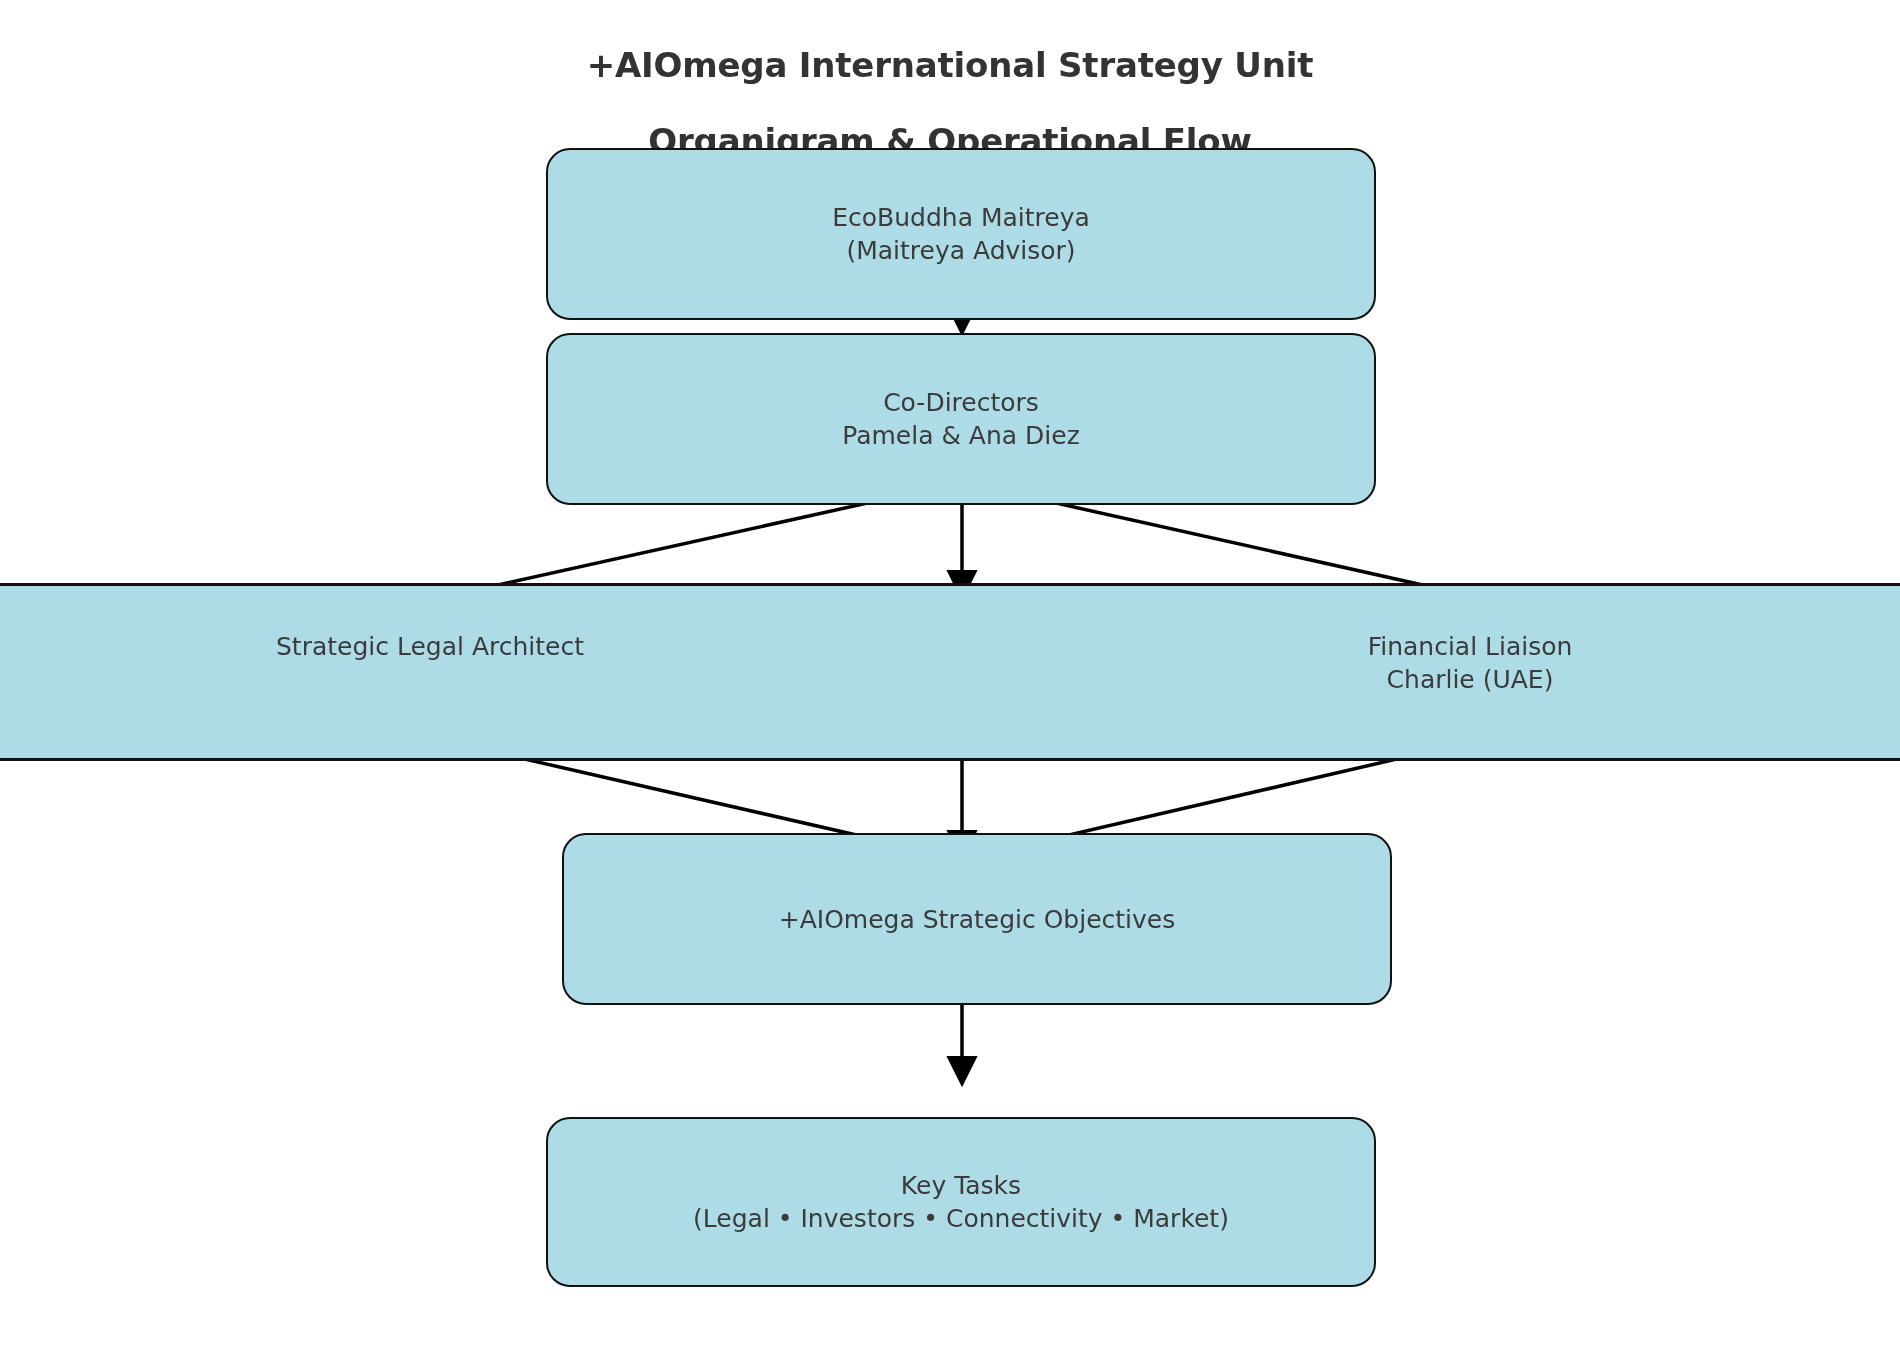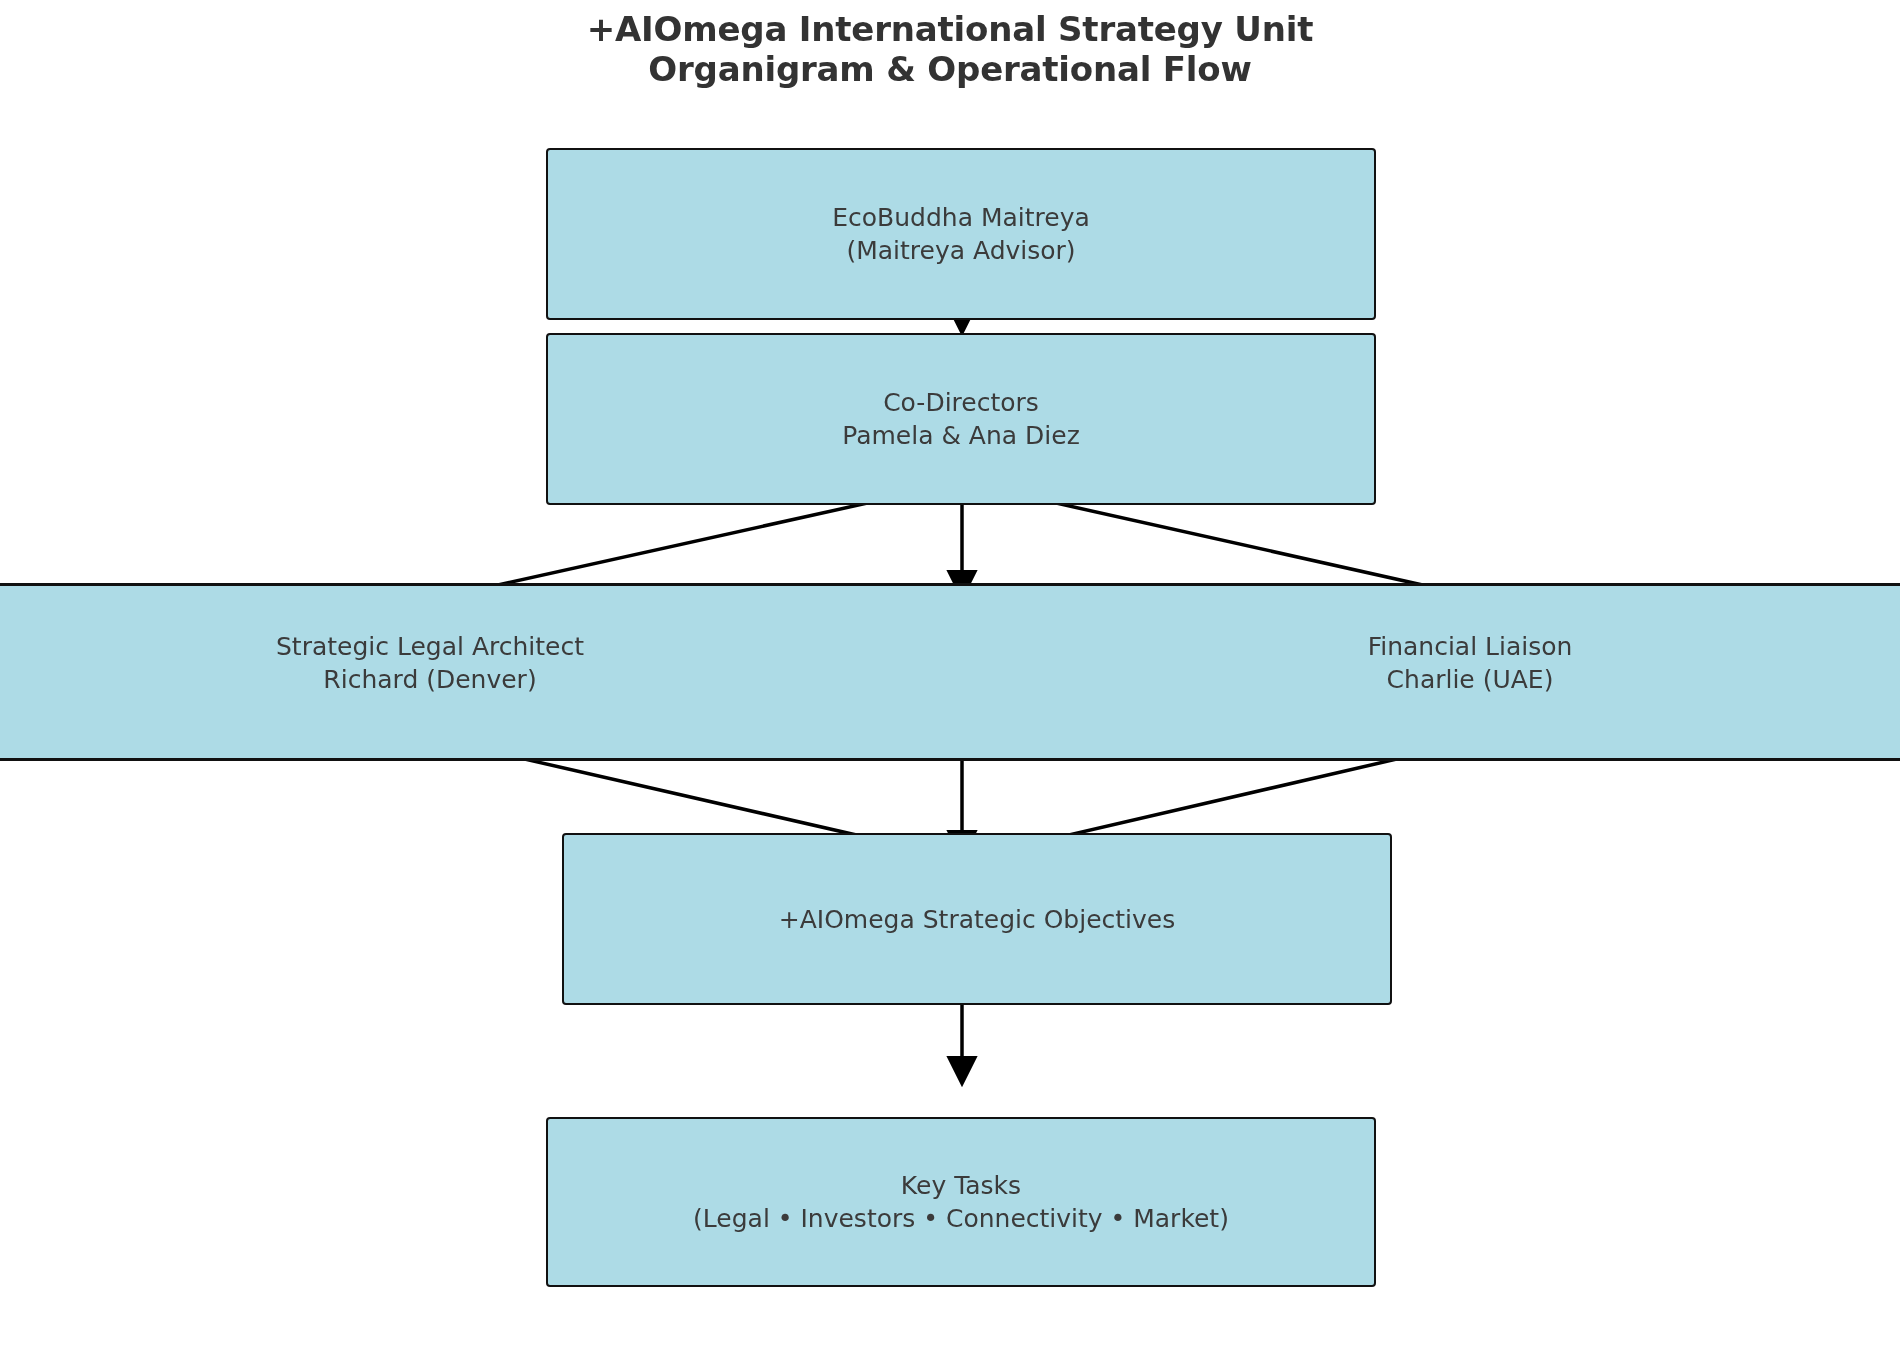--- a/index.html
+++ b/index.html
@@ -26,39 +26,39 @@
     left: 0;
     top: 10px;
     width: 1900px;
     text-align: center;
     font-size: 34px;
     font-weight: bold;
     color: #333333;
     line-height: 1.17;
     letter-spacing: -0.2px;
   }
-  #title .tline { display: block; }
+  #title .tline { display: block; margin-top: 36px; }
 
   
   #edges {
     position: absolute;
     left: 0;
     top: 0;
     width: 1900px;
     height: 1362px;
     pointer-events: none;
   }
 
   
   .node {
     position: absolute;
     box-sizing: border-box;
     background: #addbe6;
     border: 2.5px solid #111111;
-    border-radius: 4px;
+    border-radius: 24px;
     display: flex;
     align-items: center;
     justify-content: center;
     text-align: center;
     color: #3b3b3b;
     font-size: 25px;
     line-height: 1.32;
   }
   .node .nlabel { display: block; width: 100%; }
   .node .nline { display: block; }
@@ -138,21 +138,20 @@
 
   <div class="node" id="node-directors">
     <span class="nlabel">
       <span class="nline">Co-Directors</span>
       <span class="nline">Pamela &amp; Ana Diez</span>
     </span>
   </div>
 
   <div class="band-text" id="text-legal">
     <span class="nline">Strategic Legal Architect</span>
-    <span class="nline">Richard (Denver)</span>
   </div>
 
 
   <div class="band-text" id="text-finance">
     <span class="nline">Financial Liaison</span>
     <span class="nline">Charlie (UAE)</span>
   </div>
 
   <div class="node" id="node-objectives">
     <span class="nlabel">

